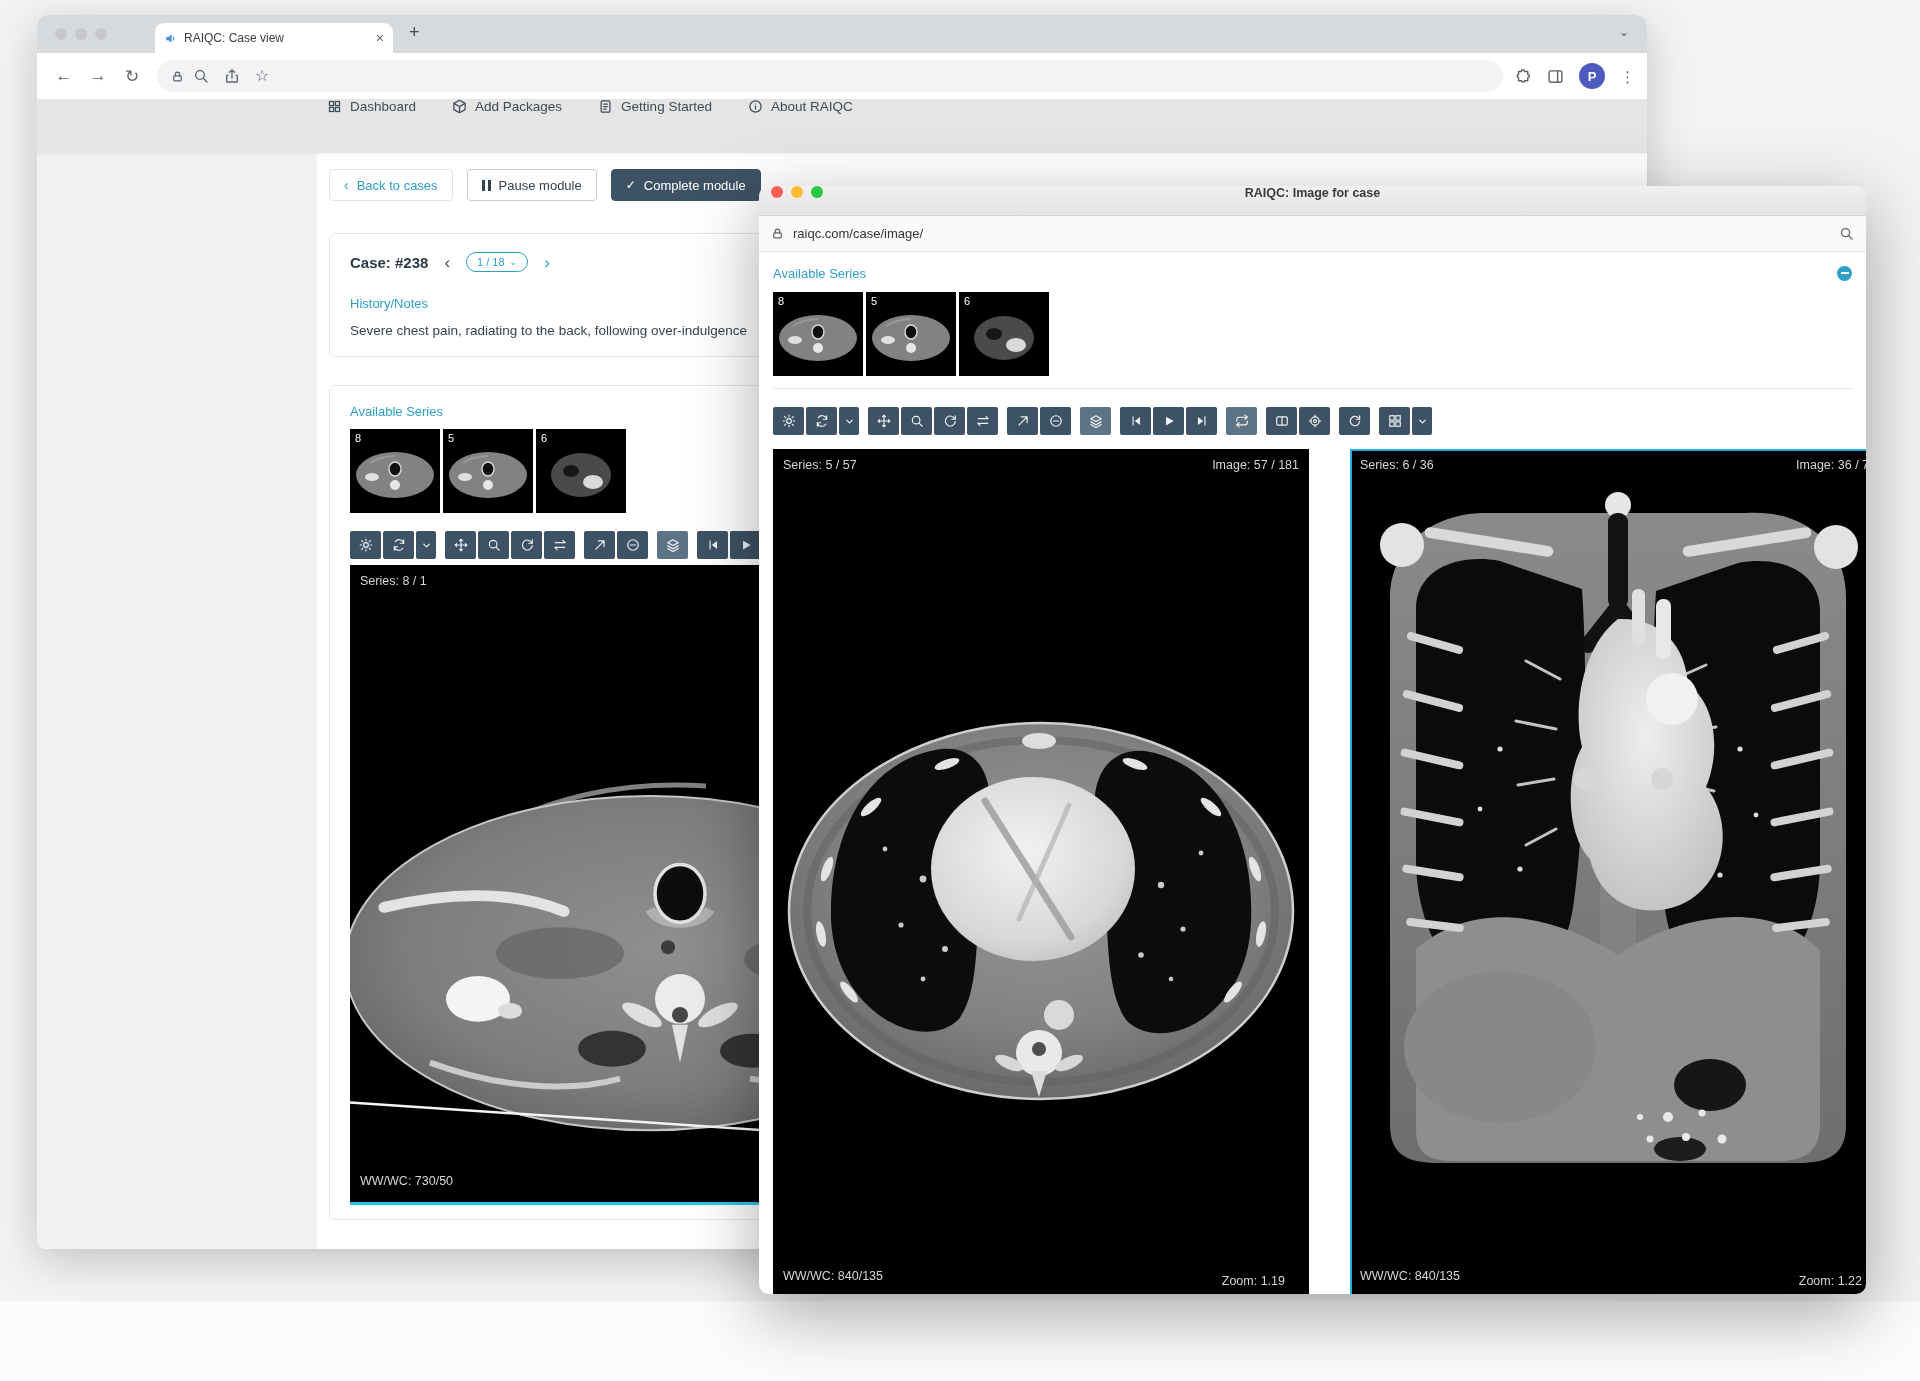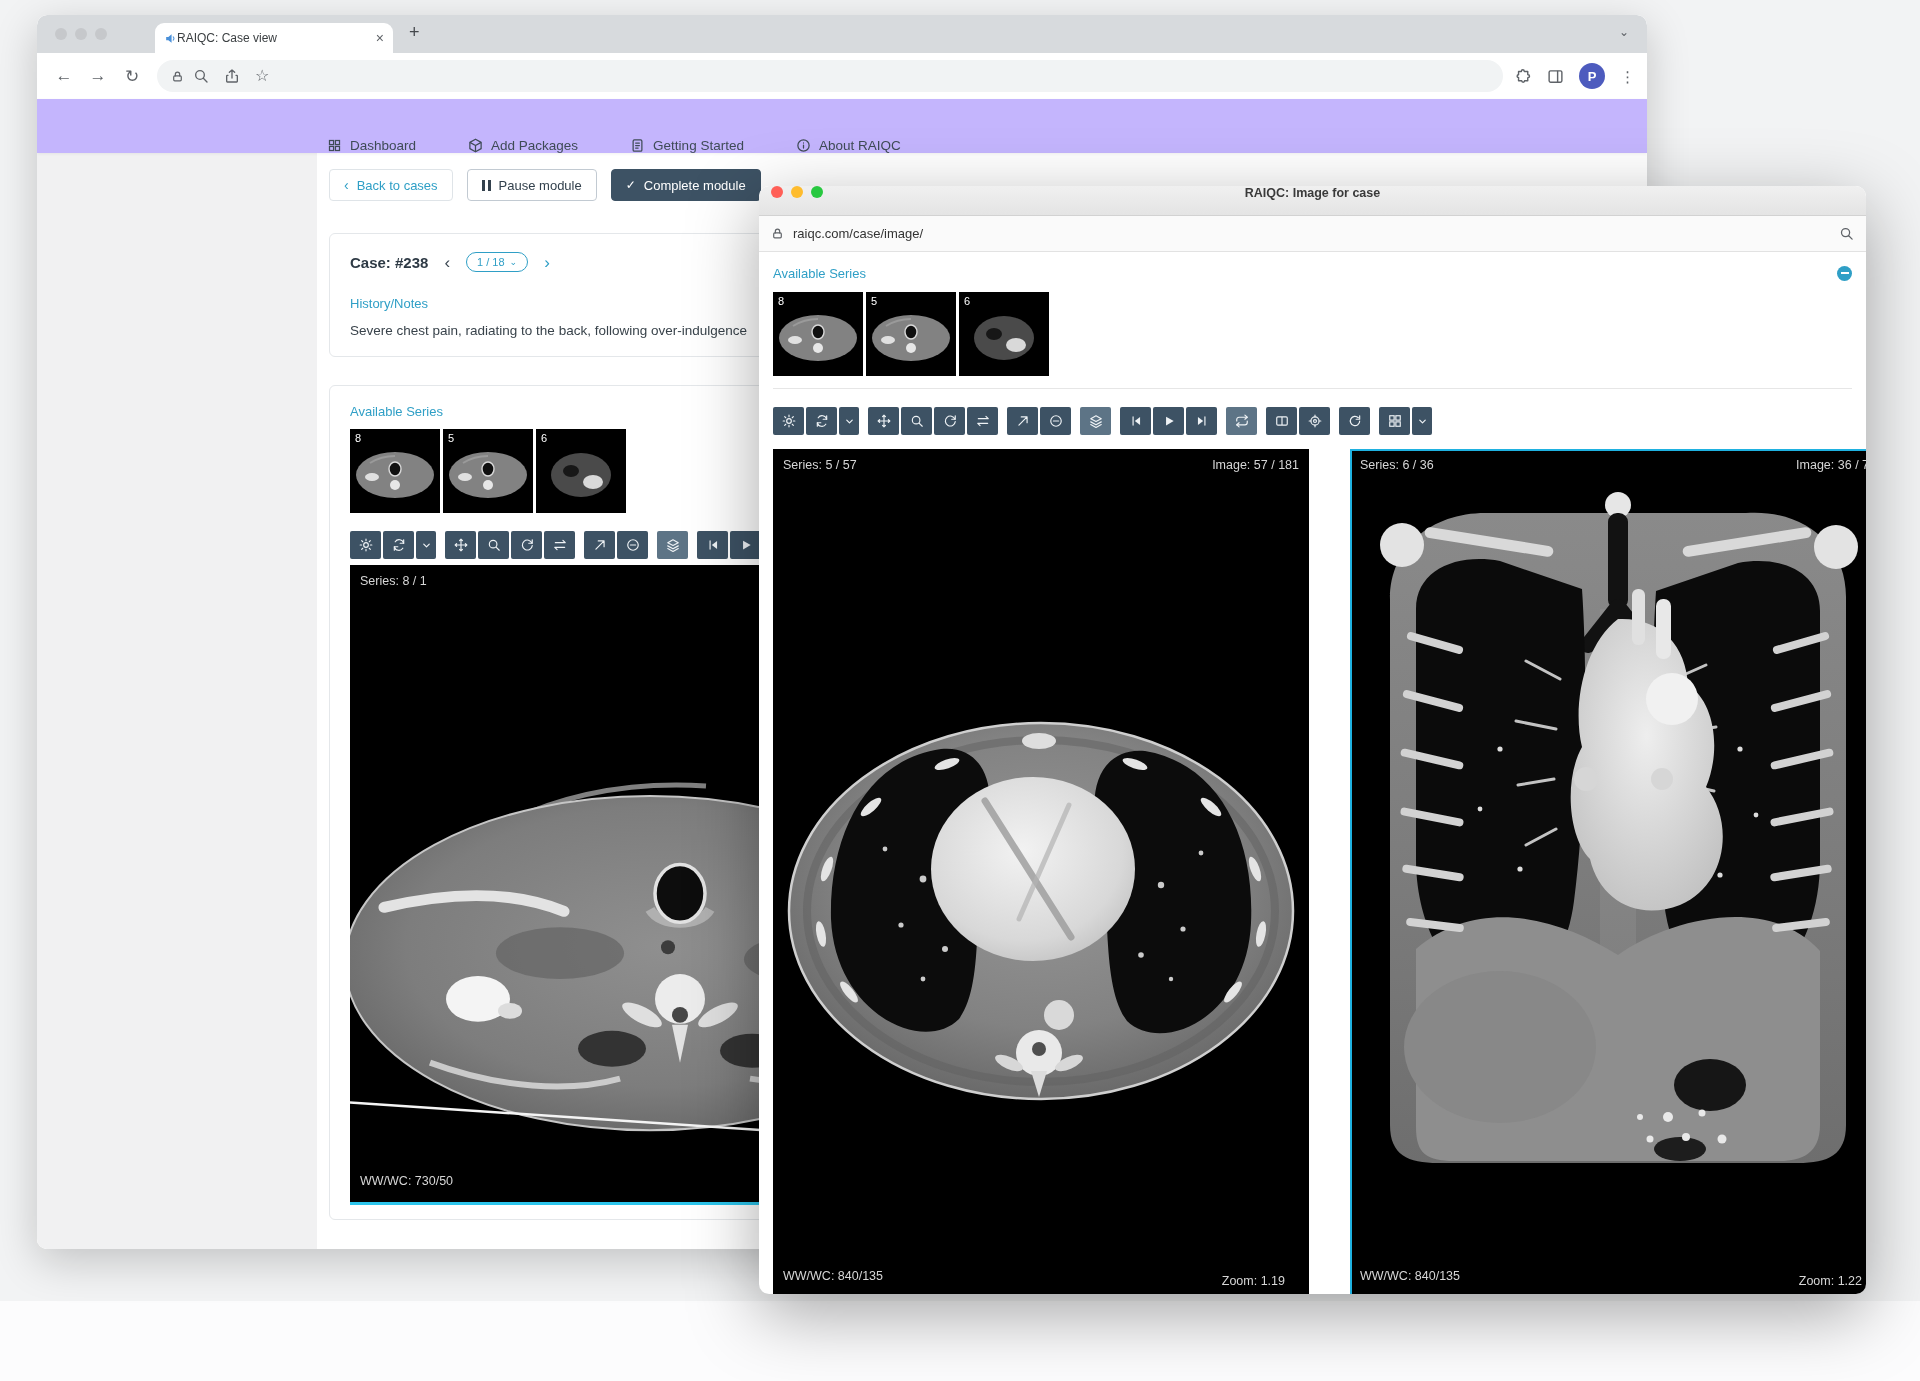--- a/index.html
+++ b/index.html
@@ -15,21 +15,21 @@
     box-shadow:0 12px 44px rgba(0,0,0,.20);}
   .win.front{left:759px;top:186px;width:1107px;height:1108px;overflow:hidden;z-index:5;
     box-shadow:0 20px 70px rgba(0,0,0,.34);}
 
   
   .tabstrip{height:38px;background:#d7dadd;border-radius:10px 10px 0 0;position:relative;
     display:flex;align-items:center;}
   .lights{display:flex;gap:8px;margin-left:18px;}
   .light{width:12px;height:12px;border-radius:50%;background:#c6c8cb;}
   .tab{position:absolute;left:118px;bottom:0;width:238px;height:30px;background:#fff;
-    border-radius:9px 9px 0 0;display:flex;align-items:center;padding:0 9px;}
+    border-radius:9px 9px 0 0;display:flex;align-items:center;padding:0 9px;gap:7px;}
   .fav{width:13px;height:13px;color:#4a90d9;flex:0 0 auto;}
   .tab-title{font-size:12px;color:#3c4043;flex:1;white-space:nowrap;overflow:hidden;}
   .tab-close{color:#5f6368;font-size:14px;line-height:1;}
   .newtab{position:absolute;left:372px;top:8px;color:#45484c;font-size:18px;line-height:1;}
   .strip-chev{position:absolute;right:18px;top:11px;color:#5f6368;font-size:12px;line-height:1;}
 
   .urlbar{height:46px;display:flex;align-items:center;padding:0 12px;gap:4px;background:#fff;}
   .navbtn{width:30px;text-align:center;font-size:17px;color:#5f6368;background:none;border:none;}
   .omnibox{flex:1;height:32px;background:#f1f3f4;border-radius:16px;display:flex;align-items:center;
     padding:0 14px;gap:9px;margin:0 8px 0 6px;}
@@ -37,21 +37,21 @@
   .url{font-size:13.5px;color:#202124;flex:1;white-space:nowrap;}
   .omni-icons{display:flex;gap:15px;align-items:center;color:#5f6368;}
   .omni-icons .ic{width:16px;height:16px;}
   .star{font-size:16px;line-height:1;color:#5f6368;}
   .chrome-icons{display:flex;gap:15px;align-items:center;color:#5f6368;}
   .chrome-icons .ic{width:17px;height:17px;}
   .avatar{width:26px;height:26px;border-radius:50%;background:#4d5bbe;color:#fff;font-size:13px;
     font-weight:700;display:flex;align-items:center;justify-content:center;}
   .kebab{font-size:15px;color:#5f6368;line-height:1;}
 
-  .appnav{height:54px;display:flex;align-items:flex-end;gap:52px;padding-left:290px;background:#c4b5fd;
+  .appnav{height:54px;display:flex;align-items:flex-start;gap:36px;padding-left:290px;background:#e5e5e5;
     box-shadow:0 1px 3px rgba(0,0,0,.06);position:relative;z-index:1;}
   .nav-item{display:flex;align-items:center;gap:8px;color:#3f4b57;font-size:13.5px;}
   .nav-item .ic{width:15px;height:15px;}
 
   
   .page{position:relative;height:calc(100% - 138px);background:#fff;}
   .side-gray{position:absolute;left:0;top:0;bottom:0;width:280px;background:#f1f1f2;}
   .content{position:absolute;left:280px;top:0;right:0;bottom:0;padding:16px 24px 10px 12px;}
 
   .actions-row{display:flex;gap:14px;align-items:center;}

